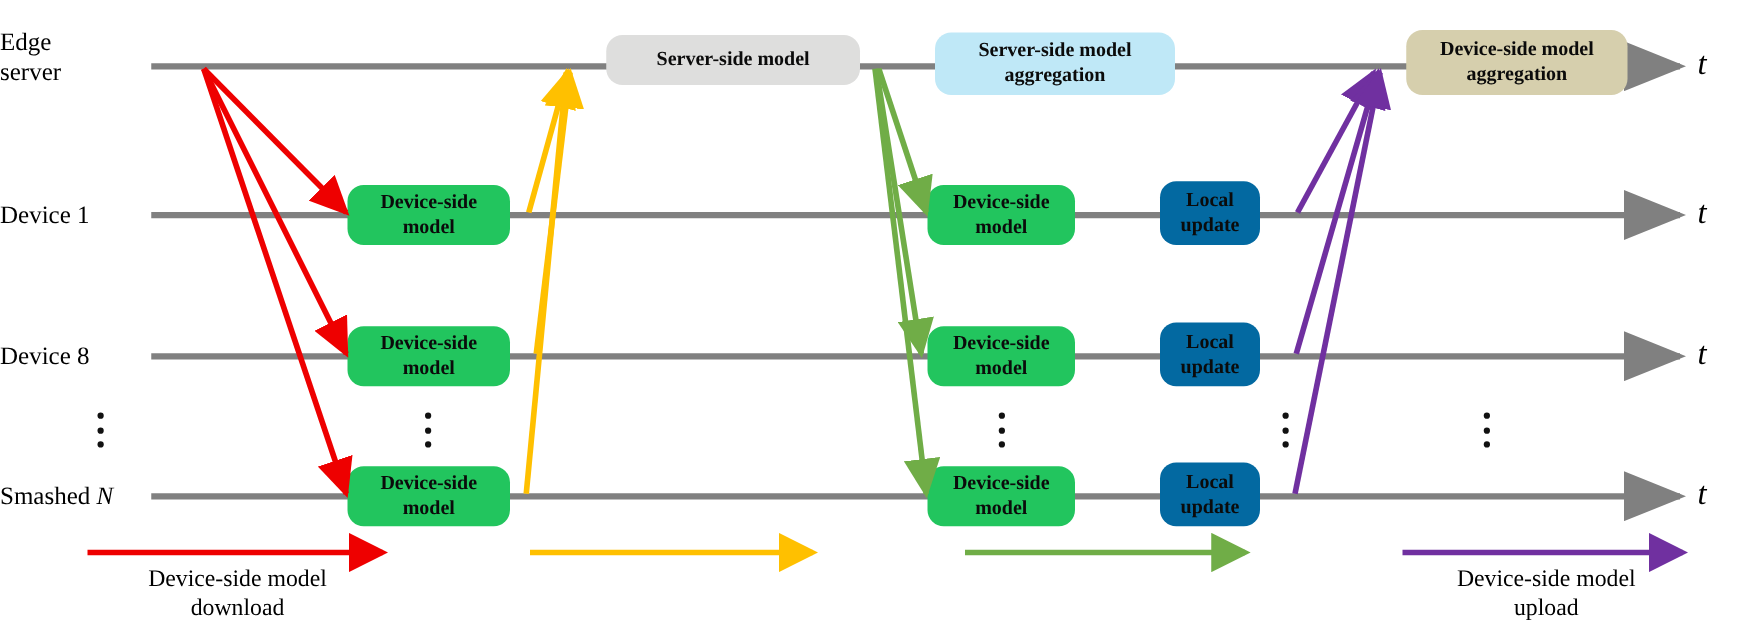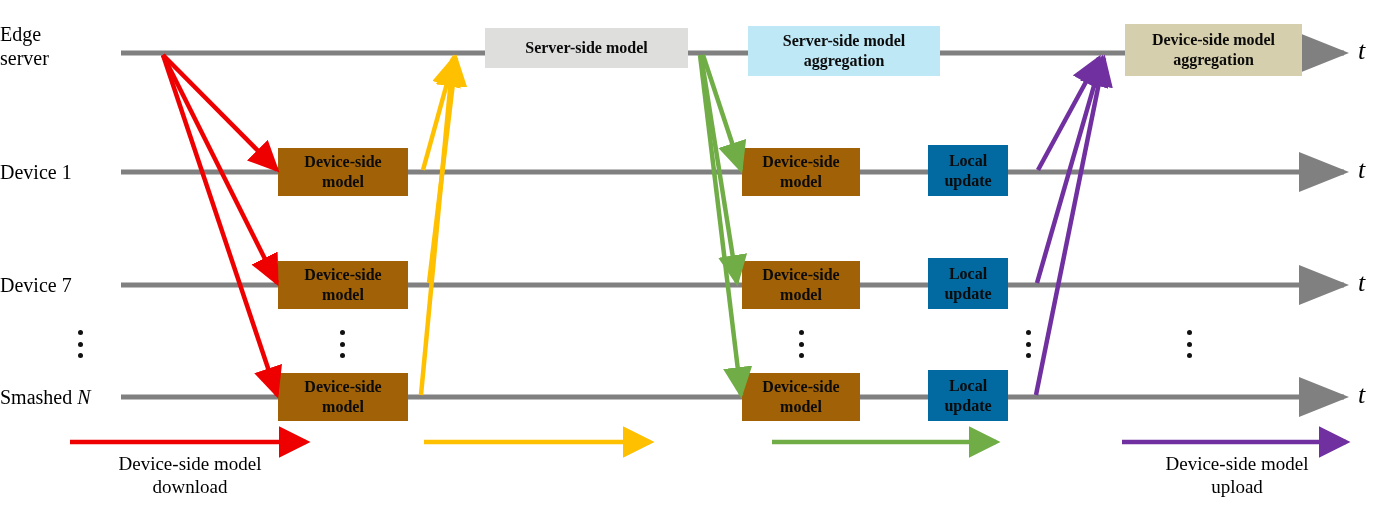--- a/index.html
+++ b/index.html
@@ -15,23 +15,23 @@
   .rowlabel i{font-style:italic;}
 
   .taxis{
     position:absolute;font-family:"Liberation Serif",serif;font-style:italic;
     font-size:26px;color:#000;line-height:26px;
   }
 
   .evbox{
     position:absolute;display:flex;align-items:center;justify-content:center;
     text-align:center;font-family:"Liberation Serif",serif;font-weight:bold;
-    font-size:16px;line-height:20px;color:#0b0b0b;white-space:pre-line;
+    font-size:16px;line-height:20px;color:#0b0b0b;white-space:pre-line;border-radius:13px;
   }
-  .evbox.b-device{background:#a16207;}
+  .evbox.b-device{background:#22c55e;}
   .evbox.b-server{background:#dededd;}
   .evbox.b-agg{background:#bfe8f7;}
   .evbox.b-devagg{background:#d6cfad;}
   .evbox.b-local{background:#0369a1;}
 
   .vdots{
     position:absolute;display:flex;flex-direction:column;justify-content:space-between;
     align-items:center;
   }
   .vdots span{display:block;width:5px;height:5px;border-radius:50%;background:#111;}
@@ -146,21 +146,21 @@
       <line x1="772" y1="442" x2="996" y2="442" stroke="#70ad47" stroke-width="4.5" marker-end="url(#mk-lg-green)"></line>
       <line x1="1122" y1="442" x2="1346" y2="442" stroke="#7030a0" stroke-width="4.5" marker-end="url(#mk-lg-purple)"></line>
     </g>
   </svg>
 
   <div class="rowlabel" style="left:0px;top:22px;width:112px;"><span>Edge
 server</span></div>
 
   <div class="rowlabel" style="left:0px;top:160px;width:112px;"><span>Device 1</span></div>
 
-  <div class="rowlabel" style="left:0px;top:273px;width:112px;"><span>Device 7</span></div>
+  <div class="rowlabel" style="left:0px;top:273px;width:112px;"><span>Device 8</span></div>
 
   <div class="rowlabel" style="left:0px;top:385px;width:116px;"><span>Smashed </span><i>N</i></div>
 
   <div class="taxis" style="left:1358px;top:38px;">t</div>
   <div class="taxis" style="left:1358px;top:157px;">t</div>
   <div class="taxis" style="left:1358px;top:270px;">t</div>
   <div class="taxis" style="left:1358px;top:382px;">t</div>
 
   <div class="vdots" style="left:77px;top:330px;width:6px;height:28px;">
     <span></span>

